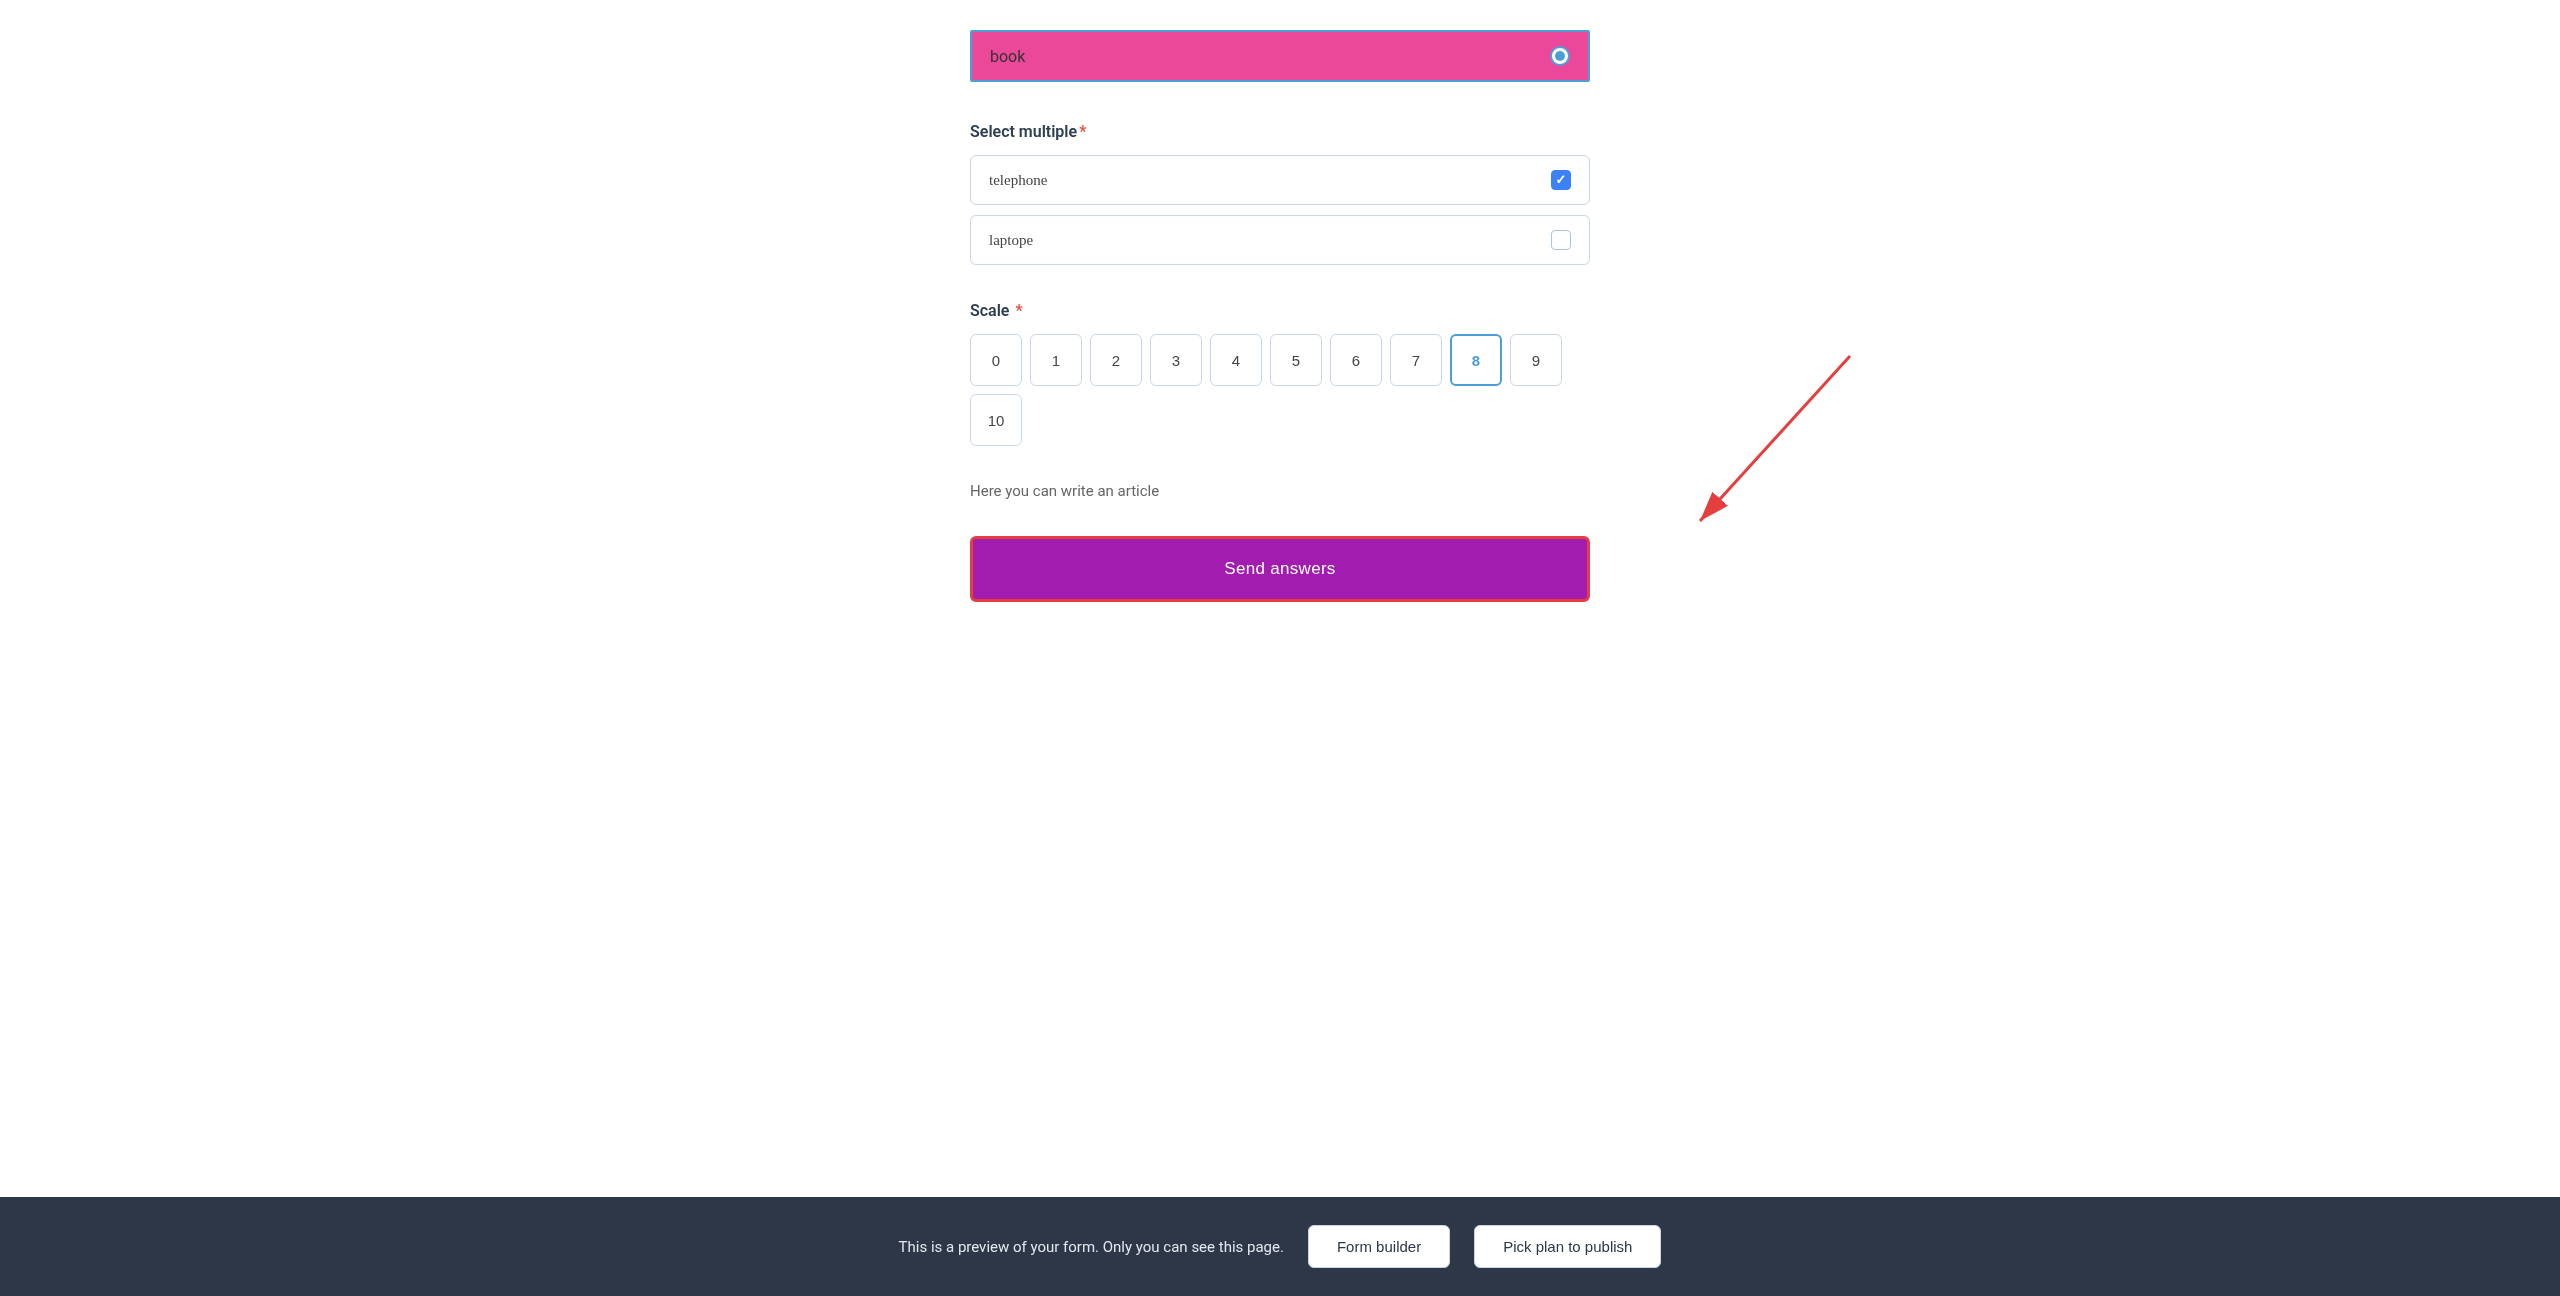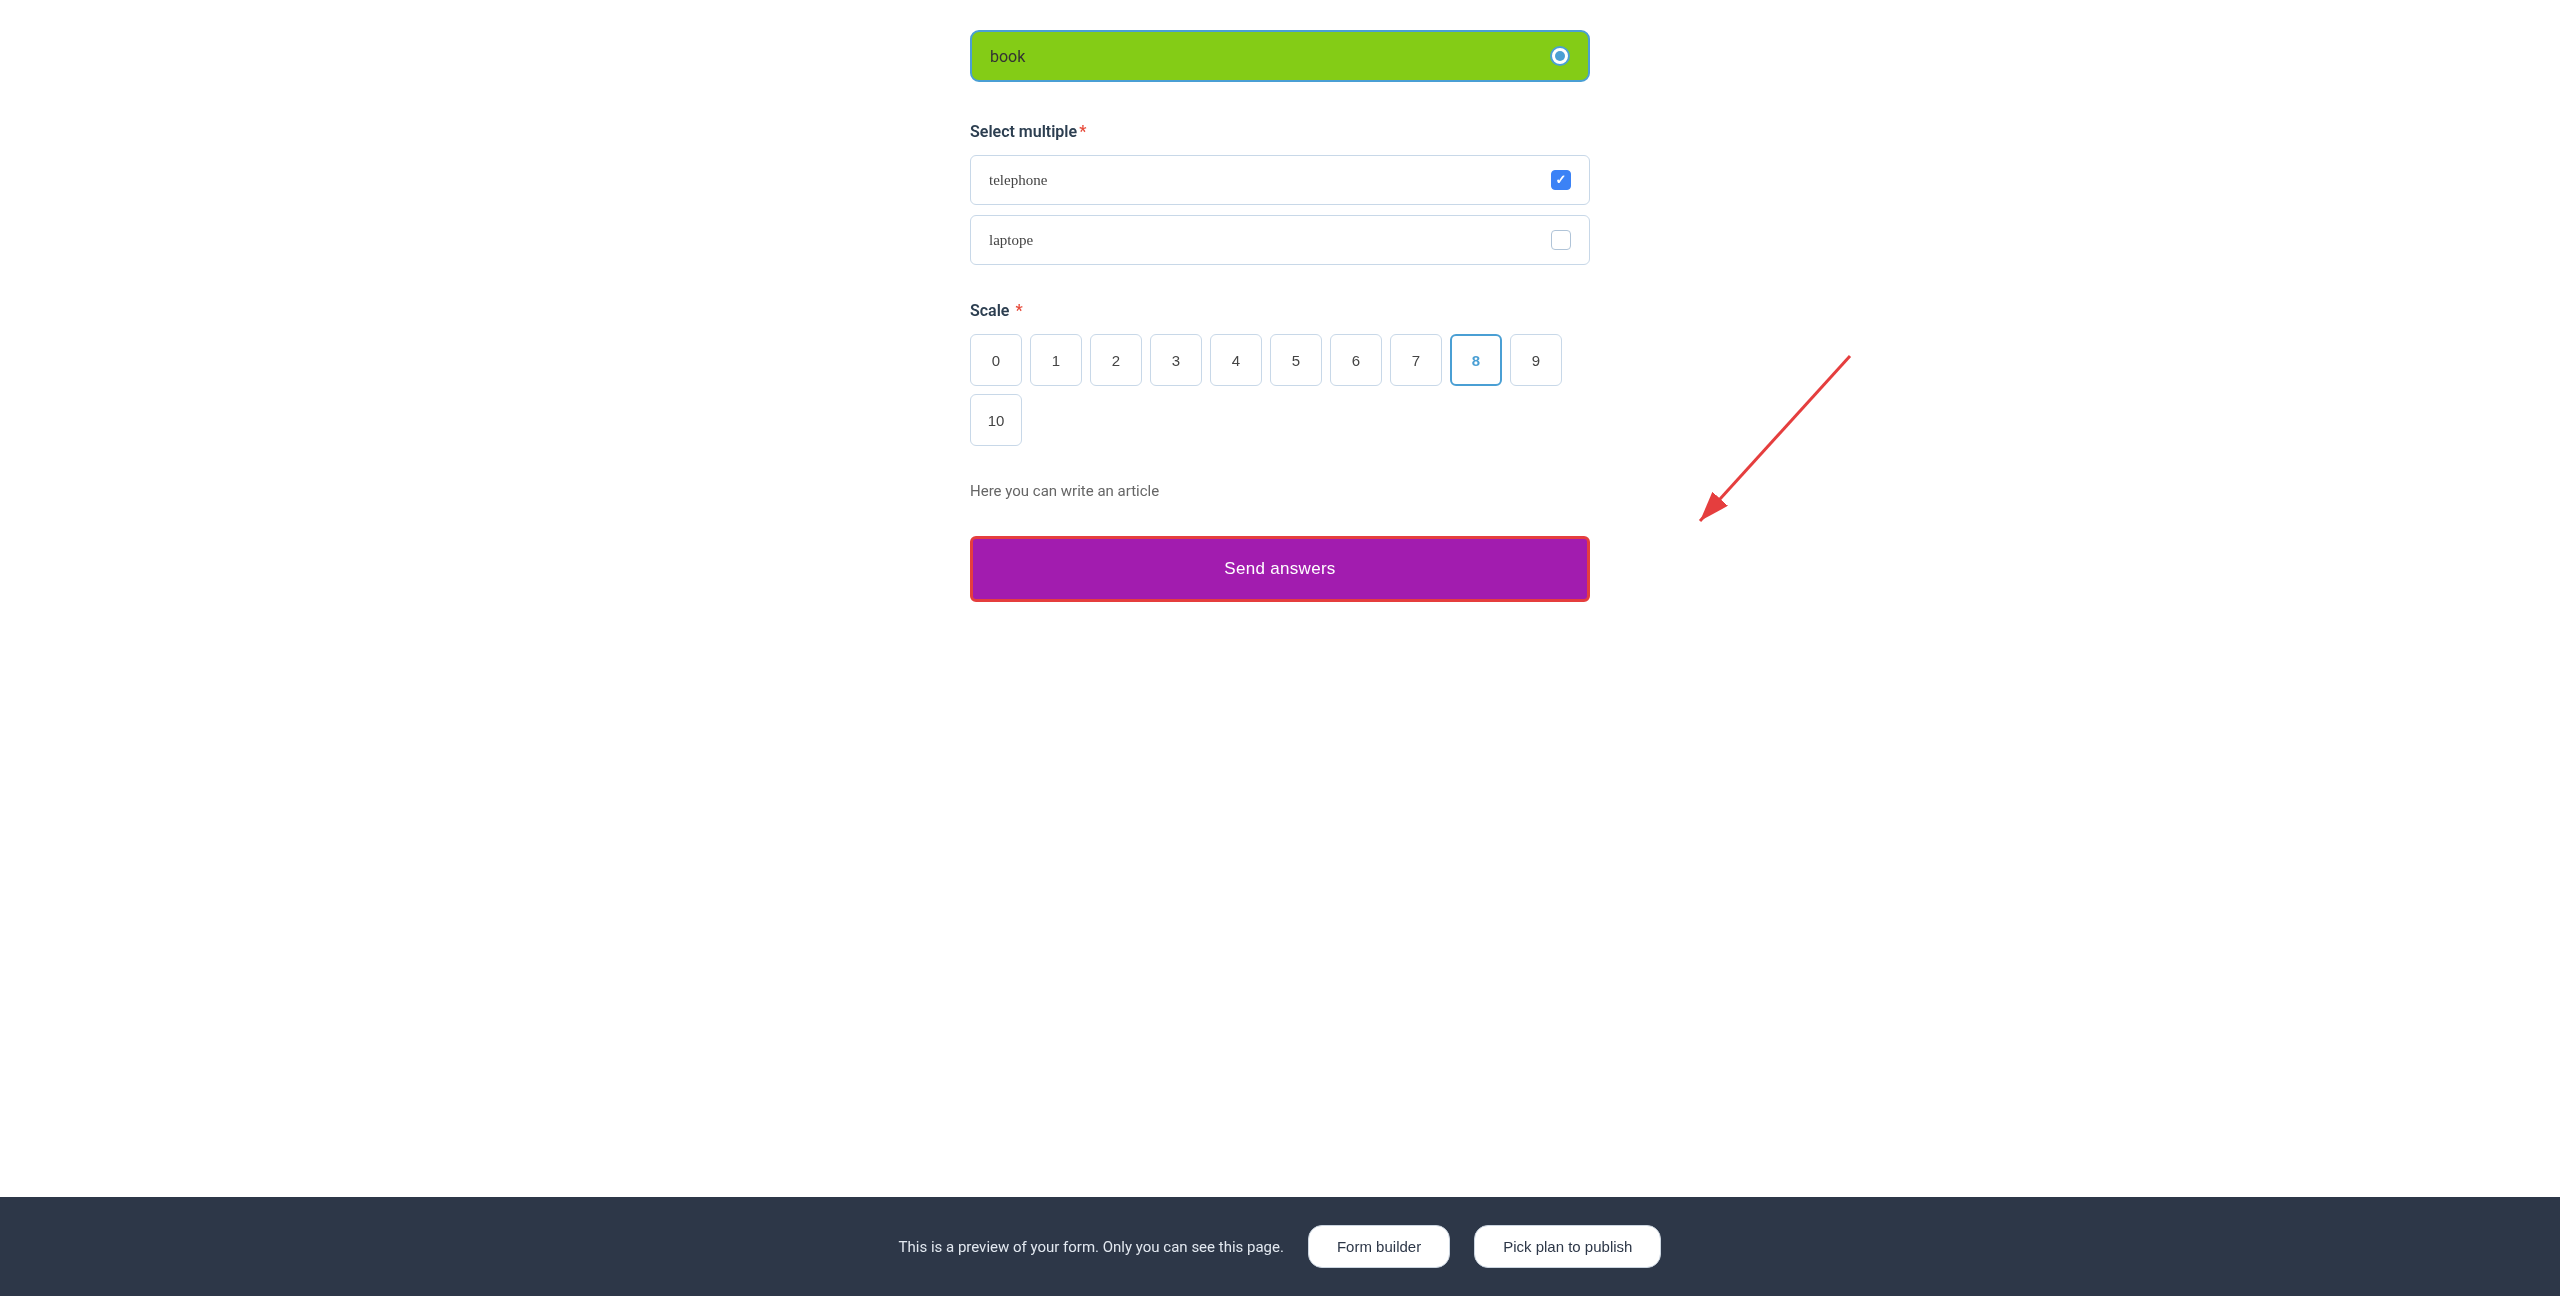--- a/index.html
+++ b/index.html
@@ -197,37 +197,37 @@
 
     .footer-preview-text {
       color: #e2e8f0;
       font-size: 15px;
     }
 
     .footer-btn {
       padding: 12px 28px;
       background: white;
       border: 1.5px solid #cbd5e0;
-      border-radius: 14px;
+      border-radius: 6px;
       font-size: 15px;
       color: #2d3748;
       cursor: pointer;
       font-weight: 500;
       white-space: nowrap;
     }
 
     .input-row {
       display: flex;
       align-items: center;
       justify-content: space-between;
       width: 100%;
       border: 2px solid #4a9fd4;
-      border-radius: 9px;
+      border-radius: 2px;
       padding: 14px 18px;
-      background: #84cc16;
+      background: #ec4899;
     }
   </style>
 </head>
 <body>
 
 <div class="main-content">
   <div class="form-container">
 
     <div class="book-input-wrapper">
       <div class="input-row">

